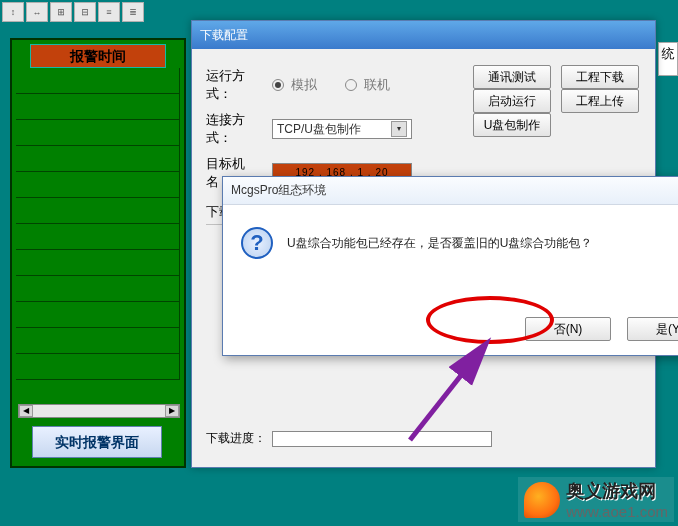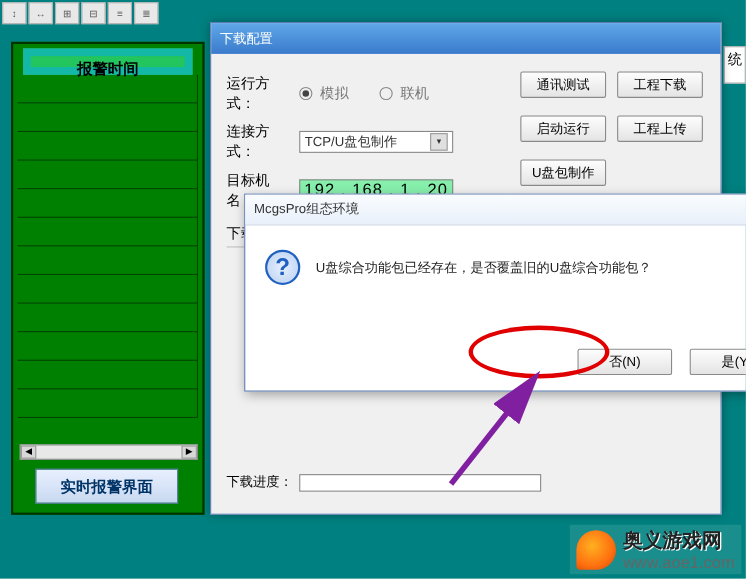--- a/index.html
+++ b/index.html
@@ -4,42 +4,42 @@
 <style>
 *{box-sizing:border-box;margin:0;padding:0;font-family:"Microsoft YaHei",SimSun,Arial,sans-serif;font-size:12px}
 body{width:678px;height:526px;background:#008080;position:relative;overflow:hidden}
 
 
 .top-toolbar{position:absolute;top:2px;left:2px;display:flex;gap:2px}
 .tool-btn{width:22px;height:20px;background:#e8e8e8;border:1px solid #b0b0b0;display:flex;align-items:center;justify-content:center;font-size:9px;color:#555}
 
 
 .green-panel{position:absolute;left:10px;top:38px;width:176px;height:430px;background:#008000;border:2px solid #003300}
-.alarm-header{width:154px;height:24px;margin:4px auto 0;background:#22c55e;color:#000;text-align:center;line-height:22px;font-size:14px;font-weight:bold;border:7px solid #14b8a6}
+.alarm-header{width:136px;height:24px;margin:4px auto 0;background:#c2410c;color:#000;text-align:center;line-height:22px;font-size:14px;font-weight:bold;border:1px solid #14b8a6}
 .alarm-grid{margin:0 4px}
 .alarm-row{height:26px;border-bottom:1px solid #004400;border-right:1px solid #004400}
 .scroll-area{position:absolute;bottom:48px;left:6px;width:162px;height:14px;background:#e8e8e8;border:1px solid #888;display:flex;align-items:center}
 .scroll-btn{width:14px;height:12px;background:#d8d8d8;border:1px solid #999;font-size:8px;text-align:center;line-height:10px}
 .realtime-btn{position:absolute;bottom:8px;left:20px;width:130px;height:32px;background:linear-gradient(#e8f0ff,#c8d8f0);border:1px solid #6080b0;color:#003366;font-size:14px;font-weight:bold;text-align:center;line-height:30px}
 
 
 .dlg-outer{position:absolute;left:191px;top:20px;width:465px;height:448px;background:#f0f0f0;border:1px solid #5a7bb0;box-shadow:0 0 8px rgba(0,0,0,.3)}
 .dlg-titlebar{height:28px;background:linear-gradient(#5fa8e8,#3a7acc);color:#fff;display:flex;align-items:center;padding:0 8px;font-size:13px}
 .dlg-body{padding:10px 14px}
 
 .form-row{display:flex;align-items:center;margin:8px 0;gap:4px}
 .form-label{width:62px;font-size:13px}
 .radio{width:12px;height:12px;border:1px solid #888;border-radius:50%;display:inline-block;margin-right:3px;vertical-align:middle;position:relative}
 .radio.checked::after{content:"";position:absolute;left:2px;top:2px;width:6px;height:6px;background:#444;border-radius:50%}
 .radio-lbl{margin-right:24px;color:#777;font-size:13px}
 .select-box{width:140px;height:20px;border:1px solid #888;background:#fff;display:flex;align-items:center;padding:0 4px;font-size:12px;color:#333}
 .select-arrow{margin-left:auto;width:16px;height:16px;background:#e0e0e0;border:1px solid #999;text-align:center;font-size:8px;line-height:14px}
-.ip-box{width:140px;height:20px;border:1px solid #888;background:#86efac;text-align:center;line-height:18px;font-size:15px;letter-spacing:1px}
+.ip-box{width:140px;height:20px;border:1px solid #888;background:#c2410c;text-align:center;line-height:18px;font-size:10px;letter-spacing:1px}
 
-.right-btns{display:flex;flex-direction:column;gap:16px;position:absolute;right:16px;top:44px}
+.right-btns{display:flex;flex-direction:column;gap:0;position:absolute;right:16px;top:44px}
 .right-row{display:flex;gap:10px}
 .win-btn{width:78px;height:24px;background:linear-gradient(#fdfdfd,#e4e4e4);border:1px solid #8a8a8a;font-size:12px;text-align:center;line-height:22px;cursor:pointer;border-radius:2px}
 
 .fieldset-label{font-size:13px;margin-top:12px}
 .fieldset-line{border-top:1px solid #c0c0c0;margin-top:3px}
 
 
 .modal{position:absolute;left:222px;top:176px;width:512px;height:180px;background:#fff;border:1px solid #5a7bb0;box-shadow:2px 3px 10px rgba(0,0,0,.35)}
 .modal-title{height:28px;background:linear-gradient(#fafcff,#e8f0fa);display:flex;align-items:center;padding:0 8px;font-size:13px;color:#333;border-bottom:1px solid #d0d8e4}
 .modal-close{margin-left:auto;width:44px;height:18px;background:linear-gradient(#e58080,#c83030);border:1px solid #a02020;border-radius:2px;color:#fff;text-align:center;font-size:11px;line-height:16px}

